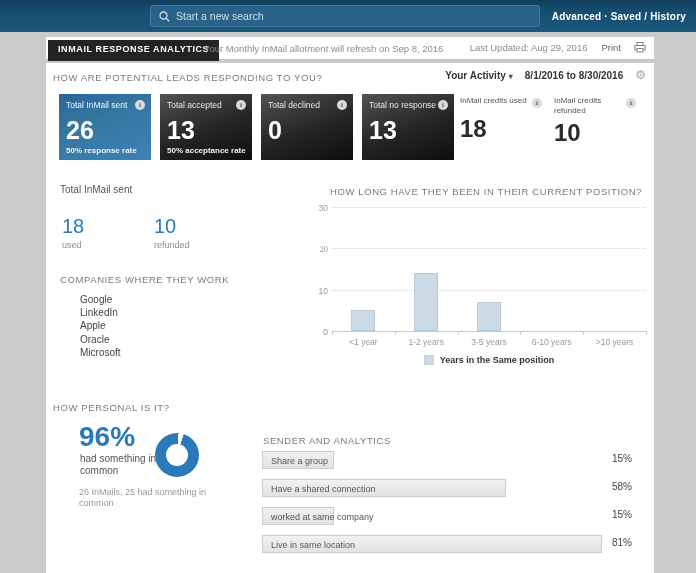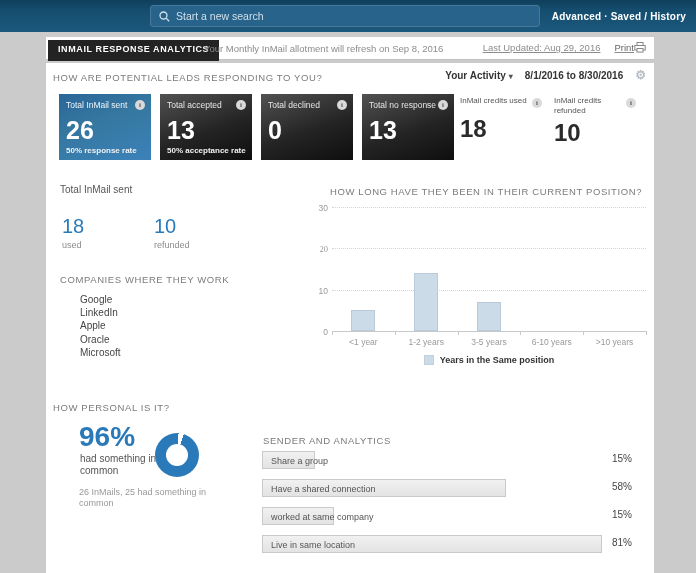--- a/index.html
+++ b/index.html
@@ -37,23 +37,23 @@
     background:#232323; color:#fff; font-size:9px; font-weight:bold;
     letter-spacing:.6px; padding:4px 10px 17px 10px;
   }
   .allotment-note {
     position:absolute; left:158px; top:6px;
     color:#8c8c8c; font-size:9.5px;
   }
   .header-right {
     position:absolute; right:8px; top:5px;
     display:flex; align-items:flex-start; gap:14px;
-    color:#8c8c8c; font-size:9.5px;text-decoration:underline;
-  }
-  .print-wrap { display:flex; align-items:center; gap:0; color:#666; }
+    color:#8c8c8c; font-size:9.5px;
+  }
+  .print-wrap { display:flex; align-items:center; gap:13px; color:#666; }
   
   .panel {
     position:absolute; left:46px; top:63px; width:608px; height:510px;
     background:#ffffff;
     padding-left:36px;
   }
   .section-heading {
     position:absolute; color:#7b7b7b; font-size:9.5px; letter-spacing:.6px;
   }
   
@@ -268,21 +268,21 @@
   <div class="pct-big">96%</div>
   <div class="pct-caption">had something in common</div>
   <div class="donut" style="background: conic-gradient(from 4deg, rgb(255, 255, 255) 0deg, rgb(255, 255, 255) 14.4deg, rgb(42, 122, 185) 14.4deg, rgb(42, 122, 185) 360deg);">
     <div class="donut-hole"></div>
   </div>
   <div class="personal-note">26 InMails, 25 had something in common</div>
 
   <div class="section-heading" style="left:217px; top:372px;">SENDER AND ANALYTICS</div>
   <div class="sr-rows">
       <div class="sr-row">
-        <div class="sr-bar" style="width: 53px; text-decoration: underline;">
+        <div class="sr-bar" style="width: 72px; text-decoration: underline;">
           <span class="sr-label">Share a group</span>
         </div>
         <span class="sr-pct">15%</span>
       </div>
       <div class="sr-row">
         <div class="sr-bar" style="width: 244px;">
           <span class="sr-label">Have a shared connection</span>
         </div>
         <span class="sr-pct">58%</span>
       </div>

